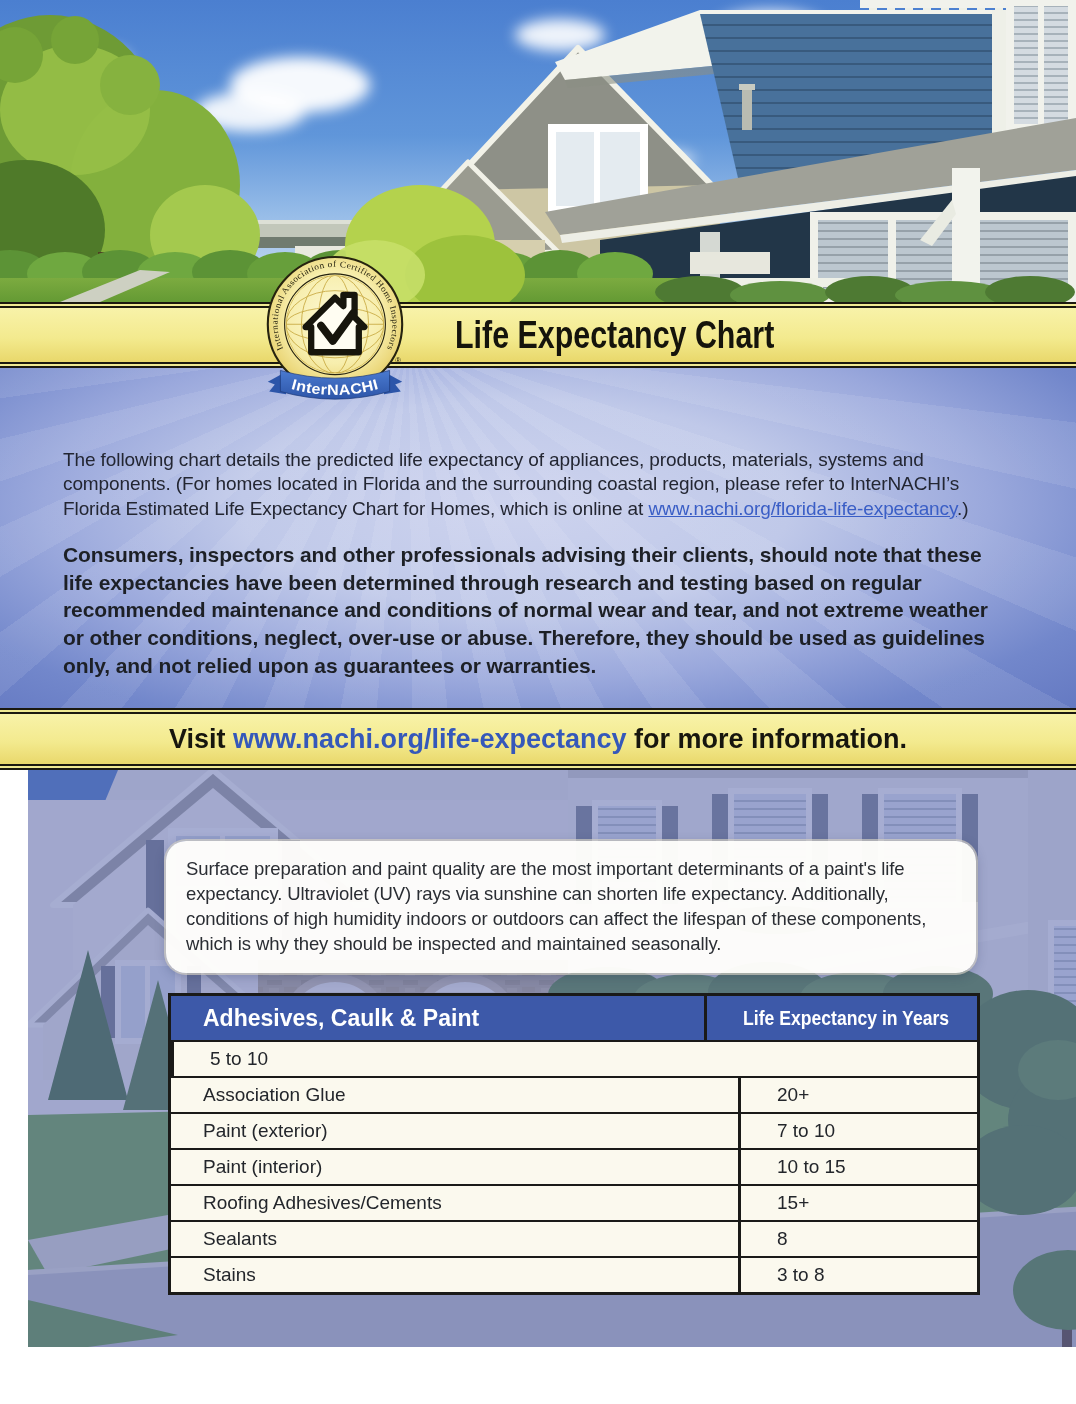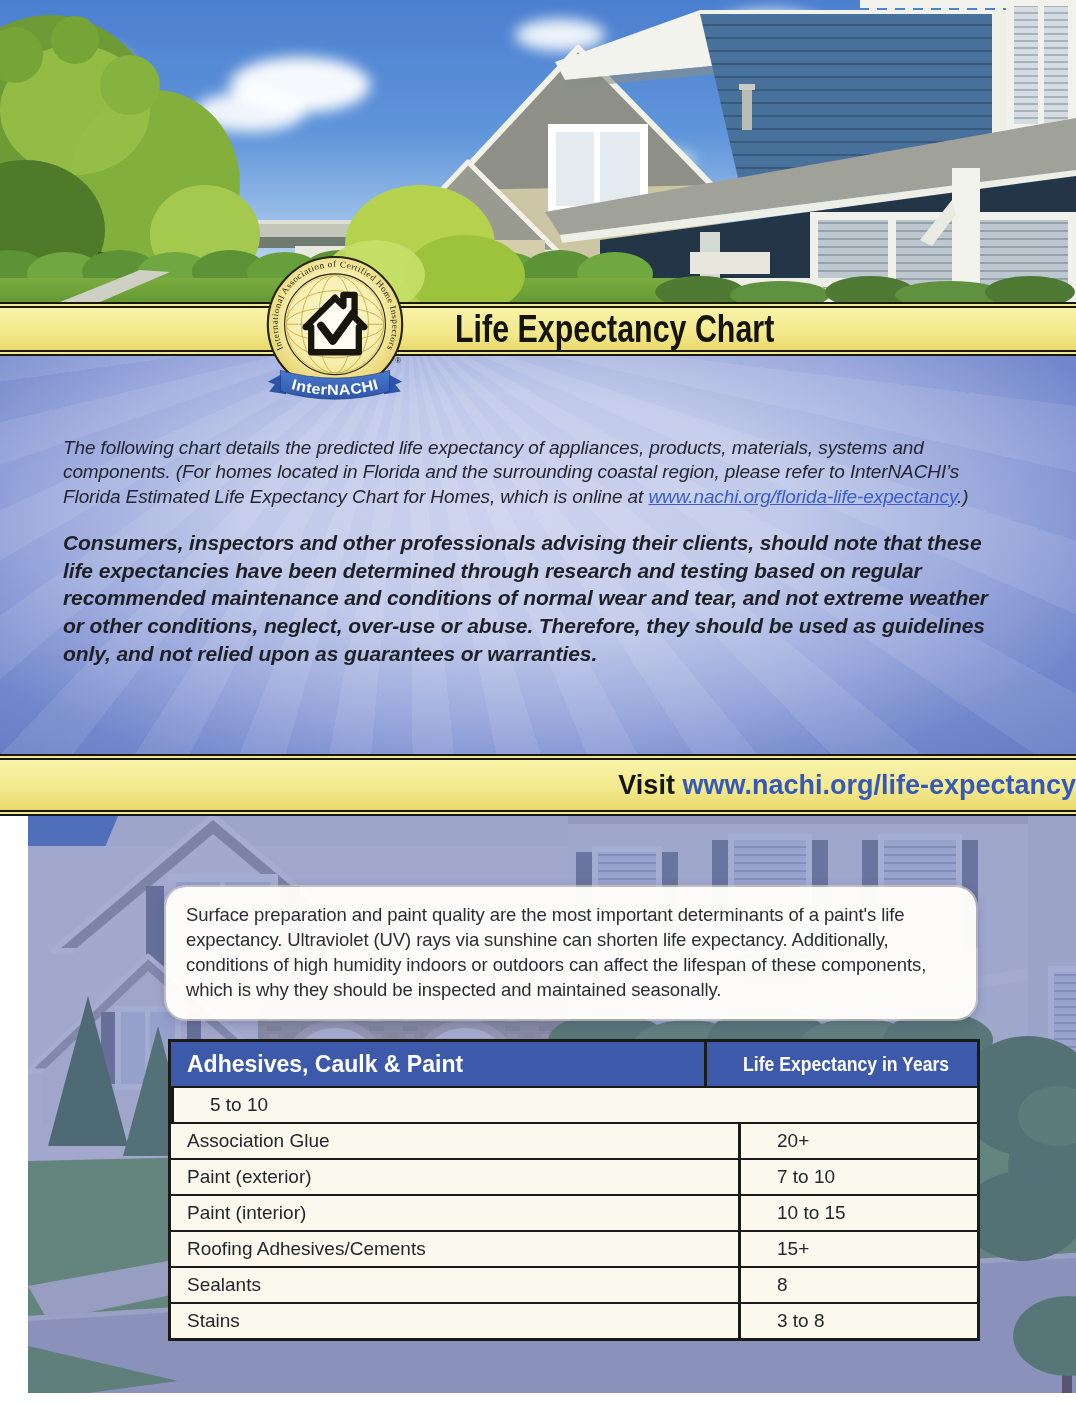--- a/index.html
+++ b/index.html
@@ -17,60 +17,59 @@
   .band{position:relative;width:1076px;
     background-image:
       linear-gradient(to bottom,
         #1b190f 0,#1b190f 2px,#efe992 2px,#efe992 4px,#1b190f 4px,#1b190f 6px,
         rgba(0,0,0,0) 6px,rgba(0,0,0,0) calc(100% - 6px),
         #1b190f calc(100% - 6px),#1b190f calc(100% - 4px),
         #efe992 calc(100% - 4px),#efe992 calc(100% - 2px),
         #1b190f calc(100% - 2px),#1b190f 100%),
       linear-gradient(to bottom,#f9f4ae 0%,#f3ea8e 55%,#e6d362 100%);
   }
-  .band-title{height:54px;}
+  .band-title{height:66px;}
   .title-text{position:absolute;left:455px;top:50%;
     transform:translateY(-50%) scaleX(0.80);transform-origin:left center;
     font-size:38px;font-weight:bold;color:#15140c;letter-spacing:0px;white-space:nowrap;}
-  .band-visit{height:62px;display:flex;align-items:center;justify-content:flex-end;
+  .band-visit{height:62px;display:flex;align-items:center;justify-content:center;
     font-size:27px;font-weight:bold;color:#17160e;white-space:pre;}
   .band-visit .link{color:#3558ba;text-decoration:none;font-weight:bold;}
 
   
   .logo{position:absolute;left:265px;top:254px;z-index:6;width:140px;height:165px;}
   .logo svg{display:block;}
 
   
-  .section-blue{position:relative;width:1076px;height:398px;box-sizing:border-box;
+  .section-blue{position:relative;width:1076px;height:340px;box-sizing:border-box;
     padding:80px 63px 16px 63px;
     background-image:
       repeating-conic-gradient(from -35deg at 38% -8%,
         rgba(255,255,255,0.09) 0deg 5.5deg, rgba(255,255,255,0) 5.5deg 11deg),
       radial-gradient(ellipse 80% 95% at 48% 40%,
         #cdd3ee 0%, #c0c9e9 32%, #9aa8dc 55%, #7287cb 75%, #5d71bd 100%);
-    font-style: italic;
   }
   .section-blue p{margin:0;max-width:950px;}
   .p1{font-size:19px;line-height:1.28;color:#232632;margin-bottom:20px !important;letter-spacing:-0.1px;}
   .p1 .link{color:#3a5ec6;text-decoration:underline;}
   .p2{font-size:21px;line-height:1.32;font-weight:bold;color:#1d2026;letter-spacing:-0.1px;}
 
   
   .note-box{position:absolute;left:138px;top:71px;width:810px;box-sizing:border-box;z-index:2;
     background:rgba(255,254,251,0.97);border-radius:20px;padding:16px 20px;
     box-shadow:0 0 0 2px rgba(215,211,196,0.65), 0 3px 12px rgba(30,40,80,0.28);}
   .note-box p{margin:0;font-size:18.5px;line-height:1.35;color:#2a2d33;letter-spacing:-0.1px;}
 
   
   .le-table{position:absolute;left:140px;top:223px;width:812px;box-sizing:border-box;z-index:2;
     border:3px solid #1a1a18;background:#fbf9ee;}
   .tr{display:flex;}
   .tr + .tr{border-top:2px solid #1a1a18;}
   .td{display:flex;align-items:center;box-sizing:border-box;}
-  .td.label{width:567px;padding-left:16px;}
+  .td.label{width:567px;padding-left:32px;}
   .td.value{flex:1;border-left:3px solid #1a1a18;padding-left:36px;}
   .tr.th{background:#3d59a9;color:#ffffff;height:44px;}
   .tr.th .td{font-weight:bold;}
   .tr.th .td.label{font-size:23px;}
   .tr.th .td.value{font-size:20px;}
   .cond{display:inline-block;transform:scaleX(0.88);transform-origin:left center;white-space:nowrap;}
   .tr.row{height:34px;font-size:19px;color:#23262b;}
 </style>
 </head>
 <body>
@@ -269,21 +268,21 @@
         </text>
       </g>
     </svg>
   </div>
 
   <div class="section-blue">
     <p class="p1"><span>The following chart details the predicted life expectancy of appliances, products, materials, systems and components. (For homes located in Florida and the surrounding coastal region, please refer to InterNACHI’s Florida Estimated Life Expectancy Chart for Homes, which is online at </span><a href="#" class="link">www.nachi.org/florida-life-expectancy</a><span>.)</span></p>
     <p class="p2">Consumers, inspectors and other professionals advising their clients, should note that these life expectancies have been determined through research and testing based on regular recommended maintenance and conditions of normal wear and tear, and not extreme weather or other conditions, neglect, over-use or abuse. Therefore, they should be used as guidelines only, and not relied upon as guarantees or warranties.</p>
   </div>
 
-  <div class="band band-visit"><span>Visit </span><a href="#" class="link">www.nachi.org/life-expectancy</a></div>
+  <div class="band band-visit"><span>Visit </span><a href="#" class="link">www.nachi.org/life-expectancy</a><span> for more information.</span></div>
 
   <div class="photo-bottom">
     <svg width="1076" height="577" viewBox="0 0 1076 577">
       <defs>
         <pattern id="b-blind" width="8" height="8" patternUnits="userSpaceOnUse">
           <rect width="8" height="8" fill="#d7dee5"></rect>
             <rect y="6" width="8" height="2" fill="#aab5bd"></rect>
         </pattern>
         <pattern id="b-stone" width="34" height="16" patternUnits="userSpaceOnUse">
           <rect width="34" height="16" fill="#b2a78f"></rect>

